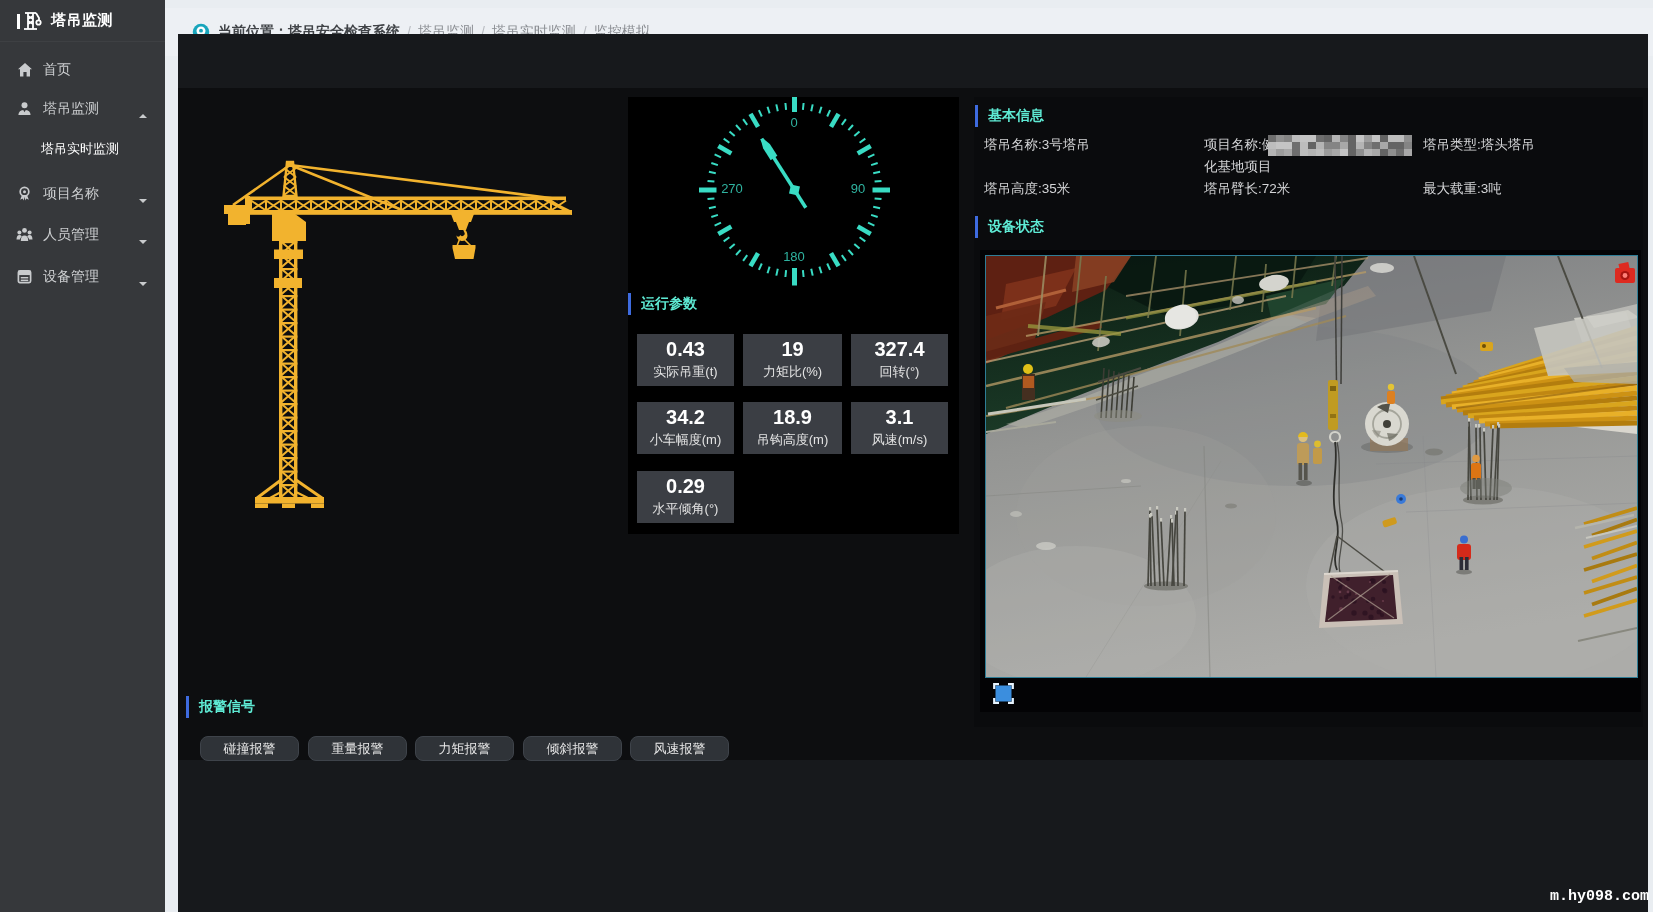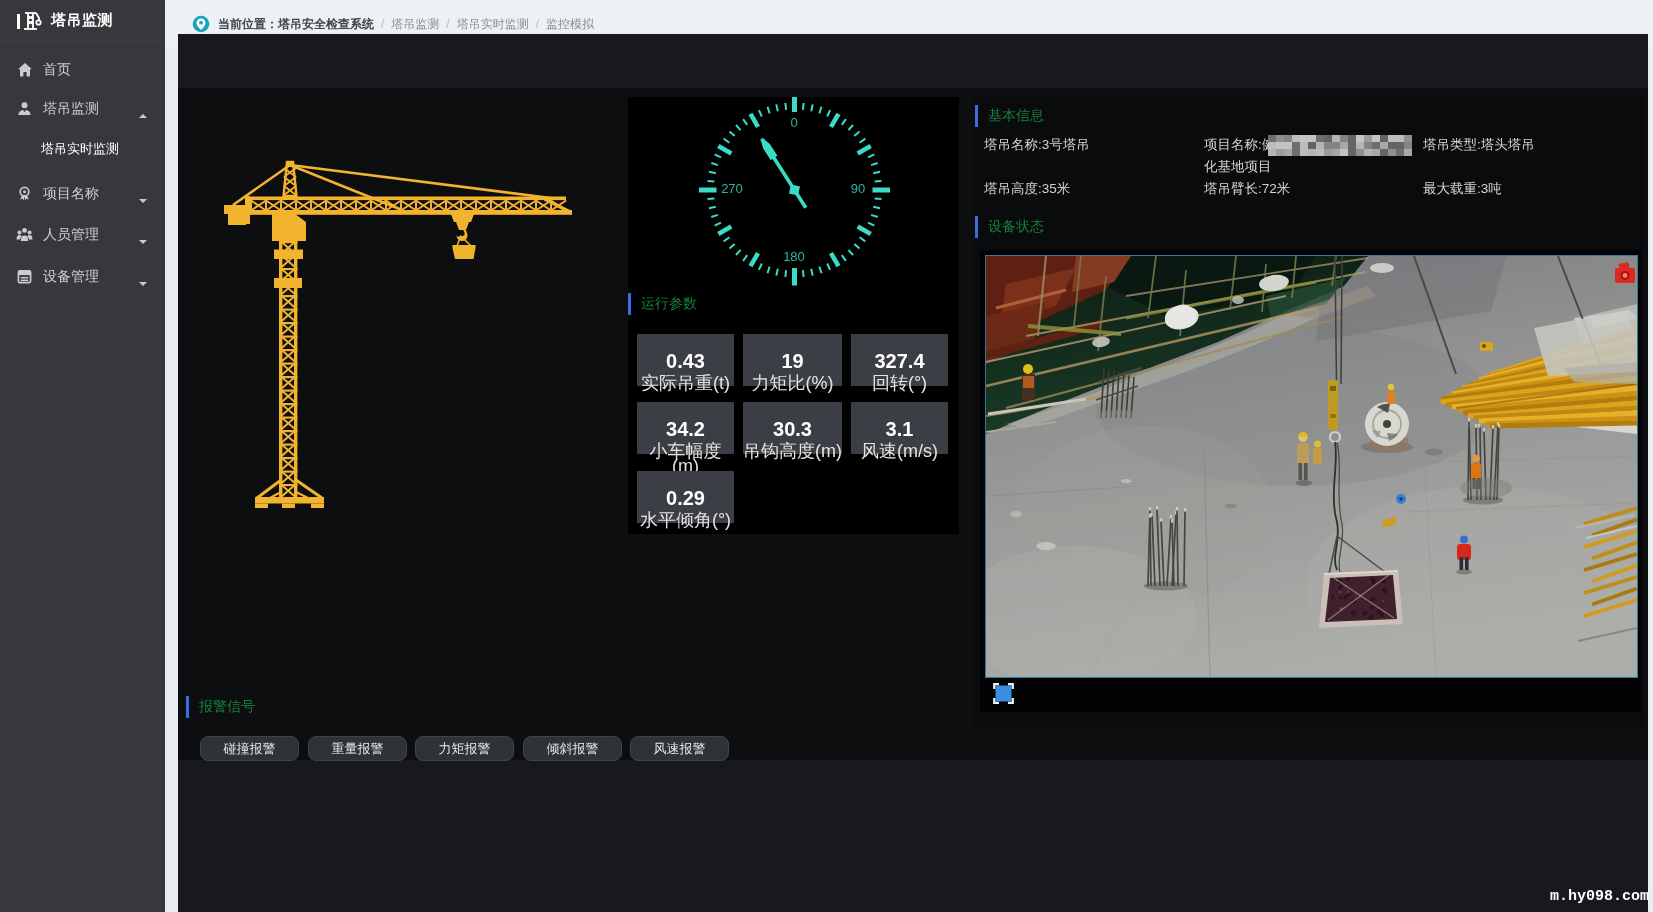--- a/index.html
+++ b/index.html
@@ -5,32 +5,32 @@
 html,body{width:1653px;height:912px;overflow:hidden}
 body{font-family:"Liberation Sans",sans-serif;position:relative;background:#e9edf1}
 .abs{position:absolute}
 #sidebar{position:absolute;left:0;top:0;width:165px;height:912px;background:#36383b;color:#ccced0;font-size:14px}
 #logo{position:absolute;left:0;top:0;width:165px;height:42px;border-bottom:1px solid #3e4043;display:flex;align-items:center}
 #logo b{color:#fff;font-size:15px;letter-spacing:0.5px;margin-left:8px}
 .mi{position:absolute;left:0;width:140px;height:20px;display:flex;align-items:center}
 .mi .ico{position:absolute;left:17px;top:2px}
 .mi .txt{position:absolute;left:43px;font-size:14px;color:#ccced0}
 .mi .ar{position:absolute;left:138px;top:7px}
-#crumb{position:absolute;left:165px;top:0;width:1488px;height:48px;background:#edf0f4;display:flex;align-items:center;font-size:12px;color:#8a8d92}
+#crumb{position:absolute;left:165px;top:8px;width:1488px;height:48px;background:#edf0f4;display:flex;align-items:center;font-size:14px;color:#8a8d92}
 #main{position:absolute;left:178px;top:34px;width:1470px;height:878px;background:#17191c}
 #inner{position:absolute;left:0;top:54px;width:1470px;height:672px;background:#0d0e10}
 #hdr{position:absolute;left:0;top:2px;width:1470px;height:52px;border-bottom:1px solid #26292e;color:#dcdee0;font-size:13.5px}
 .btn{position:absolute;height:30px;border-radius:3px;color:#fff;font-size:13px;display:flex;align-items:center;justify-content:center}
 #midpanel{position:absolute;left:450px;top:9px;width:331px;height:437px;background:#000}
 .sect{position:absolute;display:flex;align-items:center}
 .sect .bar{width:3px;height:22px;background:#3e6bdf;margin-right:10px}
-.sect .t{color:#15803d;font-size:14px;font-weight:normal}
+.sect .t{color:#5eead4;font-size:14px;font-weight:bold}
 .vbox{position:absolute;width:97px;height:52px;background:#3b3e44;text-align:center;color:#fff}
-.vbox .n{font-size:20px;font-weight:bold;line-height:30px;margin-top:12px}
-.vbox .l{font-size:18px;color:#e4e4e4;line-height:15px}
+.vbox .n{font-size:20px;font-weight:bold;line-height:30px;margin-top:0}
+.vbox .l{font-size:13px;color:#e4e4e4;line-height:15px}
 #rpanel{position:absolute;left:796px;top:9px;width:669px;height:630px;background:#0a0b0d;color:#d4d5d7;font-size:13.5px}
 .fld{position:absolute;white-space:nowrap}
 #vwrap{position:absolute;left:6px;top:153px;width:661px;height:462px;background:#030305}
 #vimg{position:absolute;left:5px;top:5px;width:653px;height:423px;border:1px solid #2e7d96}
 .albtn{position:absolute;top:648px;width:99px;height:25px;background:#2f3338;border:1px solid #3e434a;border-radius:8px;color:#e8e8e8;font-size:13px;display:flex;align-items:center;justify-content:center}
 #wm{position:absolute;right:4px;bottom:7px;color:#fff;font-family:"Liberation Mono",monospace;font-size:15px;font-weight:bold;letter-spacing:0px}
 </style></head>
 <body>
 <div id="sidebar">
   <div id="logo">
@@ -371,21 +371,21 @@
         </div>
       <div class="vbox" style="left:223px;top:237px">
           <div class="n">327.4</div>
           <div class="l">回转(°)</div>
         </div>
       <div class="vbox" style="left:9px;top:305px">
           <div class="n">34.2</div>
           <div class="l">小车幅度(m)</div>
         </div>
       <div class="vbox" style="left:115px;top:305px;width:99px">
-          <div class="n">30.3</div>
+          <div class="n">18.9</div>
           <div class="l">吊钩高度(m)</div>
         </div>
       <div class="vbox" style="left:223px;top:305px">
           <div class="n">3.1</div>
           <div class="l">风速(m/s)</div>
         </div>
       <div class="vbox" style="left:9px;top:374px">
           <div class="n">0.29</div>
           <div class="l">水平倾角(°)</div>
         </div>

